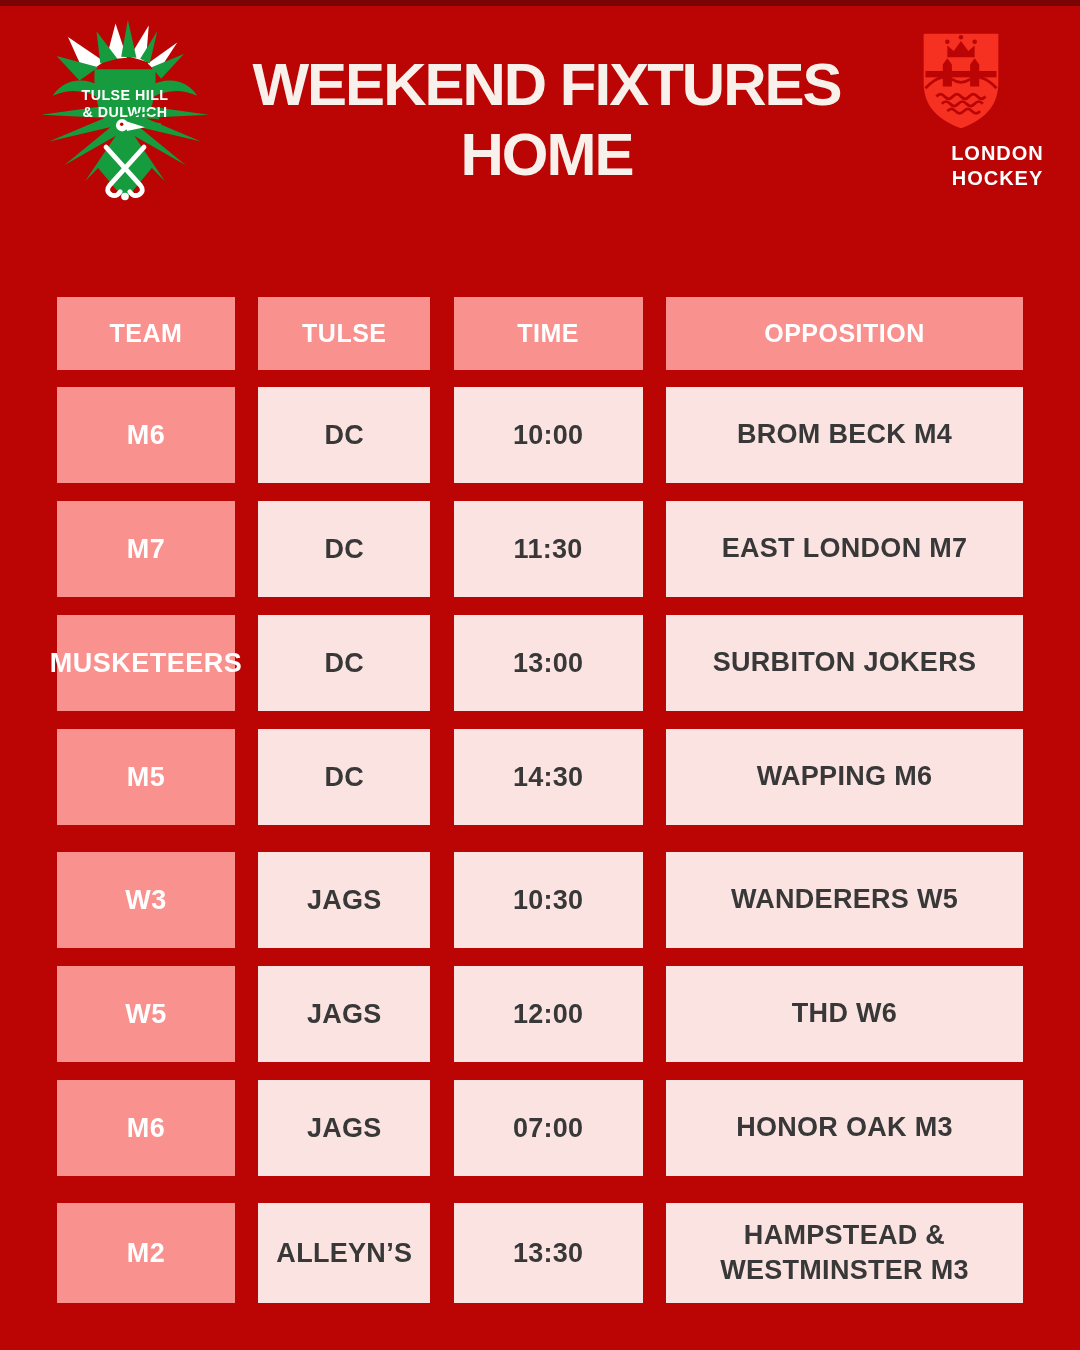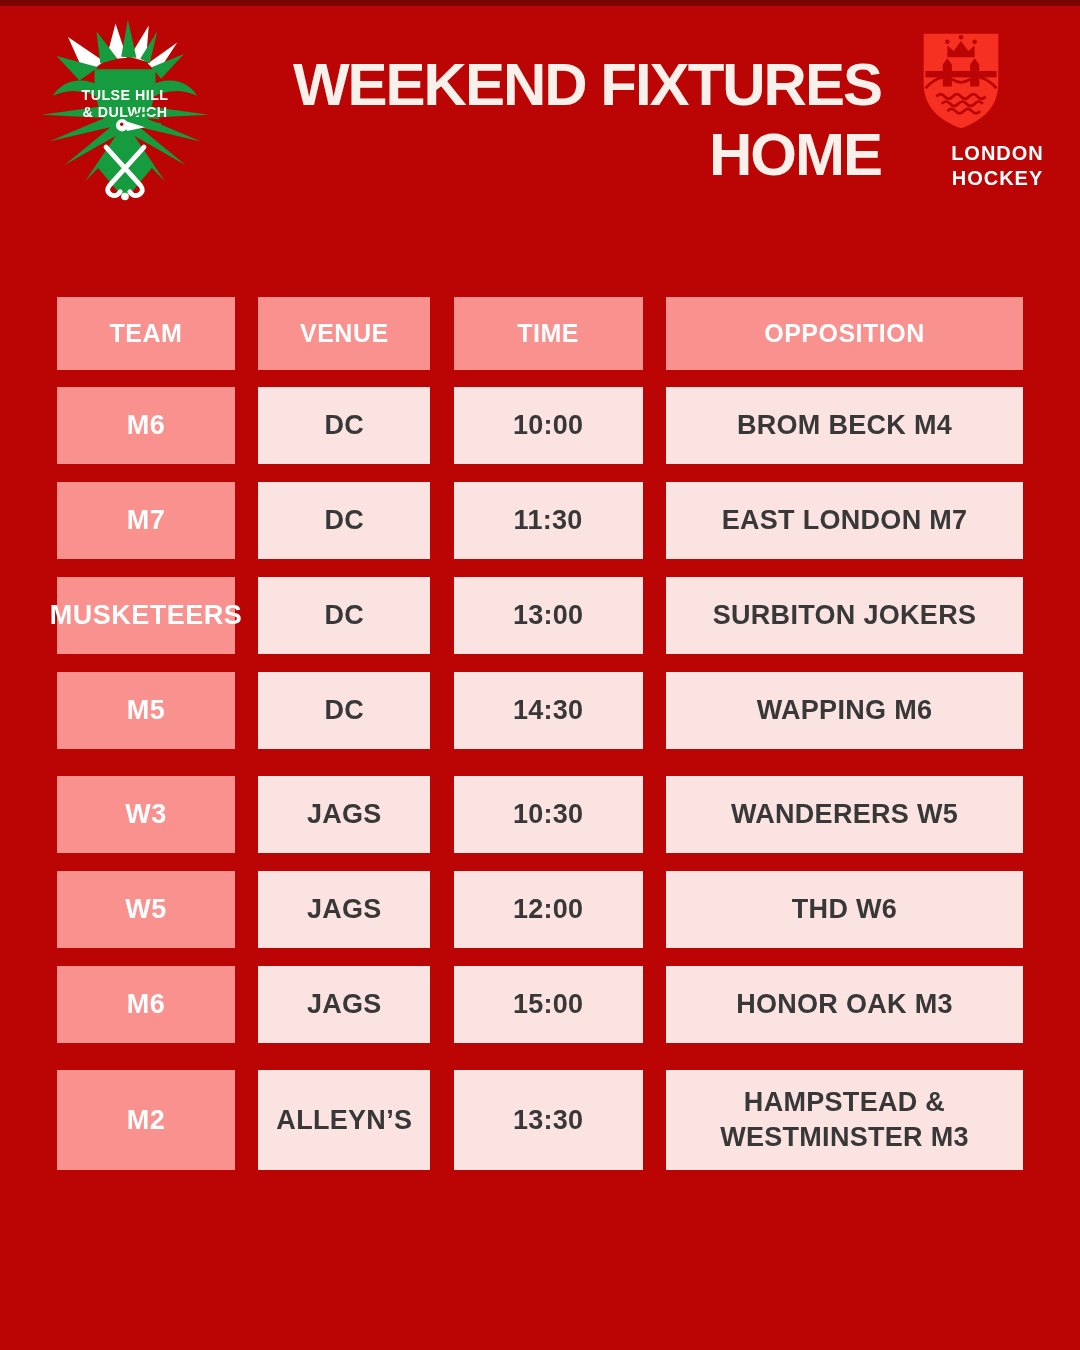--- a/index.html
+++ b/index.html
@@ -19,22 +19,22 @@
   .poster{
     position:relative;
     width:1080px;height:1350px;
     background:var(--background-red);
     overflow:hidden;
     margin:6px auto;
   }
   
   .club-logo{position:absolute;left:30px;top:10px;width:190px;height:190px;}
   .poster-title{
-    position:absolute;left:226px;top:44px;width:655px;
-    text-align:right;
+    position:absolute;left:219px;top:44px;width:655px;
+    text-align:center;
     color:var(--title-text);
     font-weight:800;
     font-size:60px;
     line-height:1.17;
     letter-spacing:-2px;
   }
   .poster-title span{display:block;}
   .league-logo{position:absolute;left:920px;top:24px;width:150px;text-align:center;}
   .league-logo svg{display:block;}
   .league-labels{
@@ -45,21 +45,21 @@
   
   .fixtures-table{position:absolute;left:57px;top:291px;width:966px;}
   .t-row{
     display:grid;
     grid-template-columns:178px 172px 189px 357px;
     justify-content:space-between;
   }
   .header-row{margin-bottom:17px;border-radius:25px;}
   .header-row .cell{height:73px;}
   .fixture-row{margin-bottom:18px;}
-  .fixture-row .cell{height:77px;}
+  .fixture-row .cell{height:96px;}
   .section-gap{margin-top:27px;}
   .tall-row .cell{height:100px;}
   .cell{
     display:flex;align-items:center;justify-content:center;
     text-align:center;
     font-weight:700;
   }
   .cell.head{
     background:var(--salmon-cell);
     color:var(--white-text);
@@ -164,21 +164,21 @@
     <div class="league-labels">
       <div>LONDON</div>
       <div>HOCKEY</div>
     </div>
   </div>
 
   <div class="fixtures-table">
 
     <div class="t-row header-row">
       <div class="cell head">TEAM</div>
-      <div class="cell head">VENUE</div>
+      <div class="cell head">TULSE</div>
       <div class="cell head">TIME</div>
       <div class="cell head">OPPOSITION</div>
     </div>
 
     <div class="t-row fixture-row">
       <div class="cell team">M6</div>
       <div class="cell data">DC</div>
       <div class="cell data">10:00</div>
       <div class="cell data opp">BROM BECK M4</div>
     </div>
@@ -209,21 +209,21 @@
     </div>
     <div class="t-row fixture-row">
       <div class="cell team">W5</div>
       <div class="cell data">JAGS</div>
       <div class="cell data">12:00</div>
       <div class="cell data opp">THD W6</div>
     </div>
     <div class="t-row fixture-row">
       <div class="cell team">M6</div>
       <div class="cell data">JAGS</div>
-      <div class="cell data">15:00</div>
+      <div class="cell data">07:00</div>
       <div class="cell data opp">HONOR OAK M3</div>
     </div>
 
     <div class="t-row fixture-row section-gap tall-row">
       <div class="cell team">M2</div>
       <div class="cell data">ALLEYN’S</div>
       <div class="cell data">13:30</div>
       <div class="cell data opp">HAMPSTEAD &amp; WESTMINSTER M3</div>
     </div>
 

